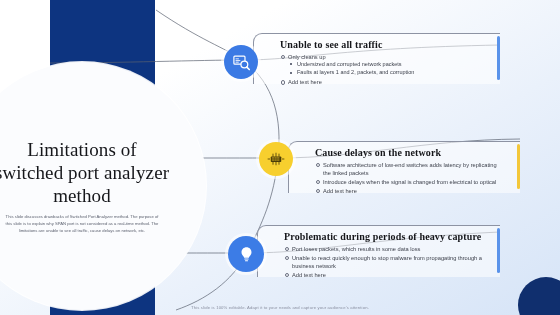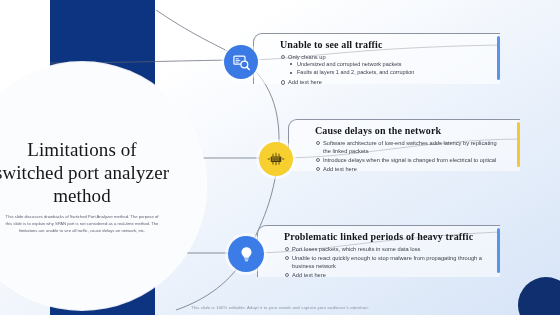--- a/index.html
+++ b/index.html
@@ -136,21 +136,21 @@
 
   <div class="badge blue" style="left:224px;top:45px;width:34px;height:34px;">
     <svg width="19" height="19" viewBox="0 0 24 24">
       <rect x="2.4" y="4" width="14" height="10" rx="1.2" fill="none" stroke="#ffffff" stroke-width="1.5"></rect>
       <path d="M5 7.4h3.2M5 9.6h5M5 11.6h3" stroke="#ffffff" stroke-width="1.1" stroke-linecap="round"></path>
       <circle cx="15.6" cy="14.6" r="4.3" fill="#3b7ae4" stroke="#ffffff" stroke-width="1.6"></circle>
       <path d="M18.7 17.8l3.1 3.1" stroke="#ffffff" stroke-width="2" stroke-linecap="round"></path>
     </svg>
   </div>
 
-  <div class="card" style="left:288px;top:119px;width:232px;height:52px;">
+  <div class="card" style="left:288px;top:141px;width:232px;height:52px;">
     <div class="accent" style="background:#f3c73a;height:45px;top:2px;"></div>
     <div class="card-body">
       <div class="card-title">Cause delays on the network</div>
       <ul class="lvl1">
         <li>Software architecture of low-end switches adds latency by replicating the linked packets</li>
         <li>Introduce delays when the signal is changed from electrical to optical</li>
         <li>Add text here</li>
       </ul>
     </div>
   </div>
@@ -160,21 +160,21 @@
       <rect x="5" y="8.5" width="14" height="7.5" rx="1" fill="#4a3c08"></rect>
       <path d="M7 10.6h2M10.5 10.6h2M14 10.6h2M7 13.4h2M10.5 13.4h2M14 13.4h2" stroke="#f7cf2e" stroke-width="1" stroke-linecap="round"></path>
       <path d="M8 8.5V5.4M12 8.5V4.2M16 8.5V5.4M8 16v3.1M12 16v3.8M16 16v3.1" stroke="#4a3c08" stroke-width="1.1" stroke-linecap="round"></path>
       <path d="M3.6 12h-2.2M22.6 12h-2.2" stroke="#4a3c08" stroke-width="1.1" stroke-linecap="round"></path>
     </svg>
   </div>
 
   <div class="card" style="left:257px;top:225px;width:243px;height:52px;">
     <div class="accent" style="background:#5a93ea;height:45px;top:2px;"></div>
     <div class="card-body">
-      <div class="card-title">Problematic linked periods of heavy traffic</div>
+      <div class="card-title">Problematic during periods of heavy capture</div>
       <ul class="lvl1">
         <li>Port loses packets, which results in some data loss</li>
         <li>Unable to react quickly enough to stop malware from propagating through a business network</li>
         <li>Add text here</li>
       </ul>
     </div>
   </div>
 
   <div class="badge blue2" style="left:228px;top:236px;width:36px;height:36px;">
     <svg width="19" height="19" viewBox="0 0 24 24">

